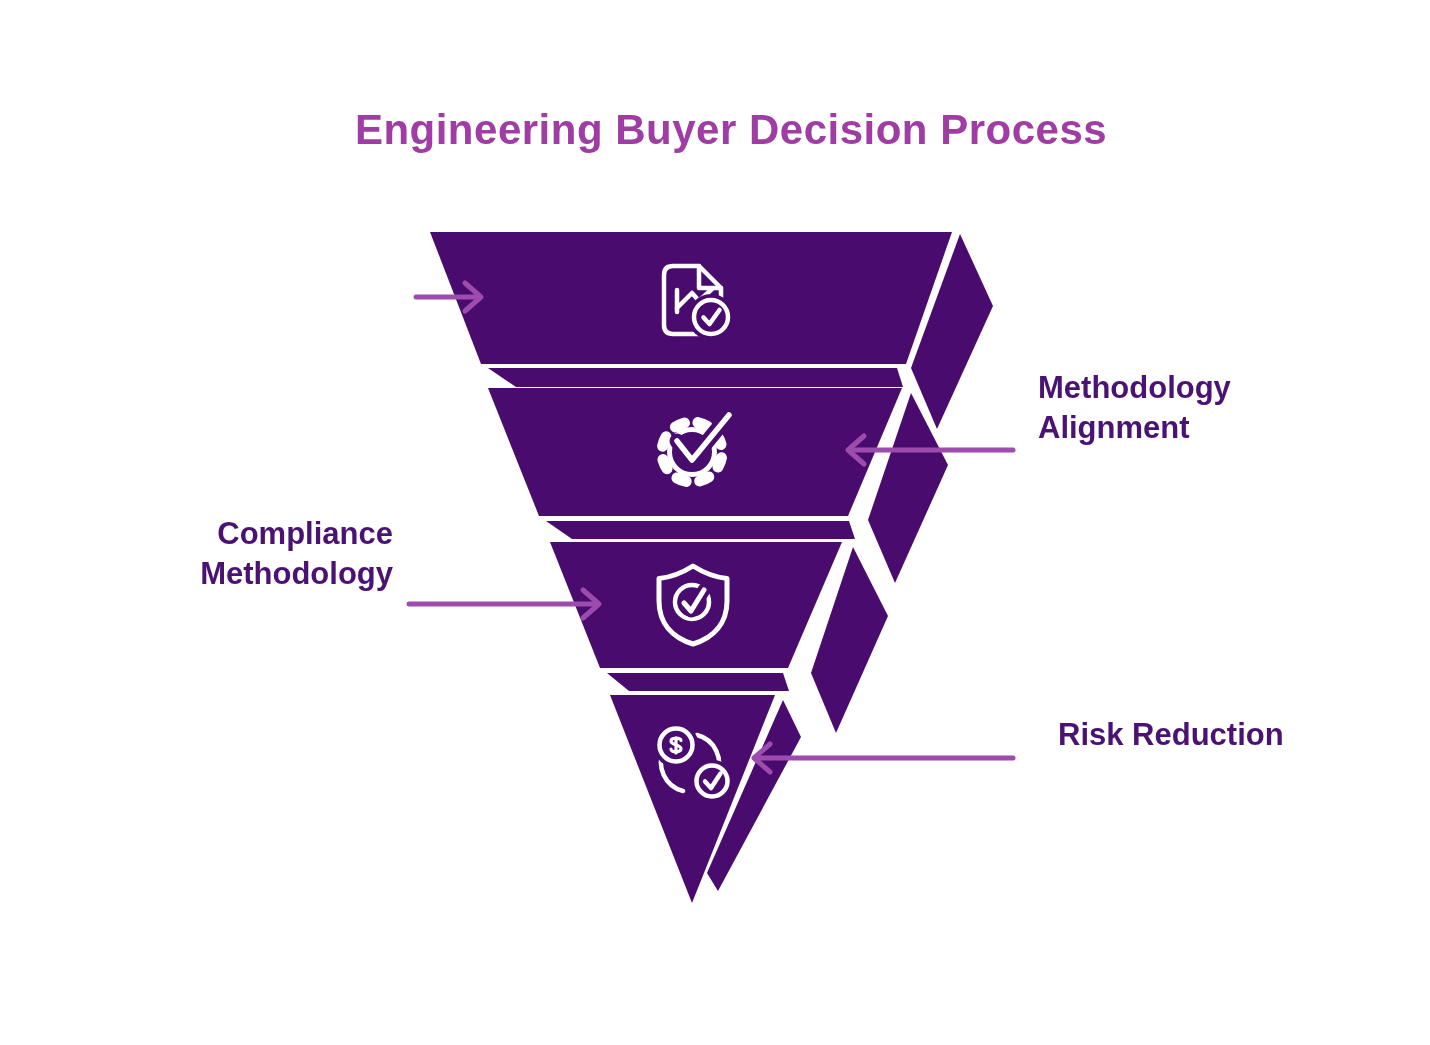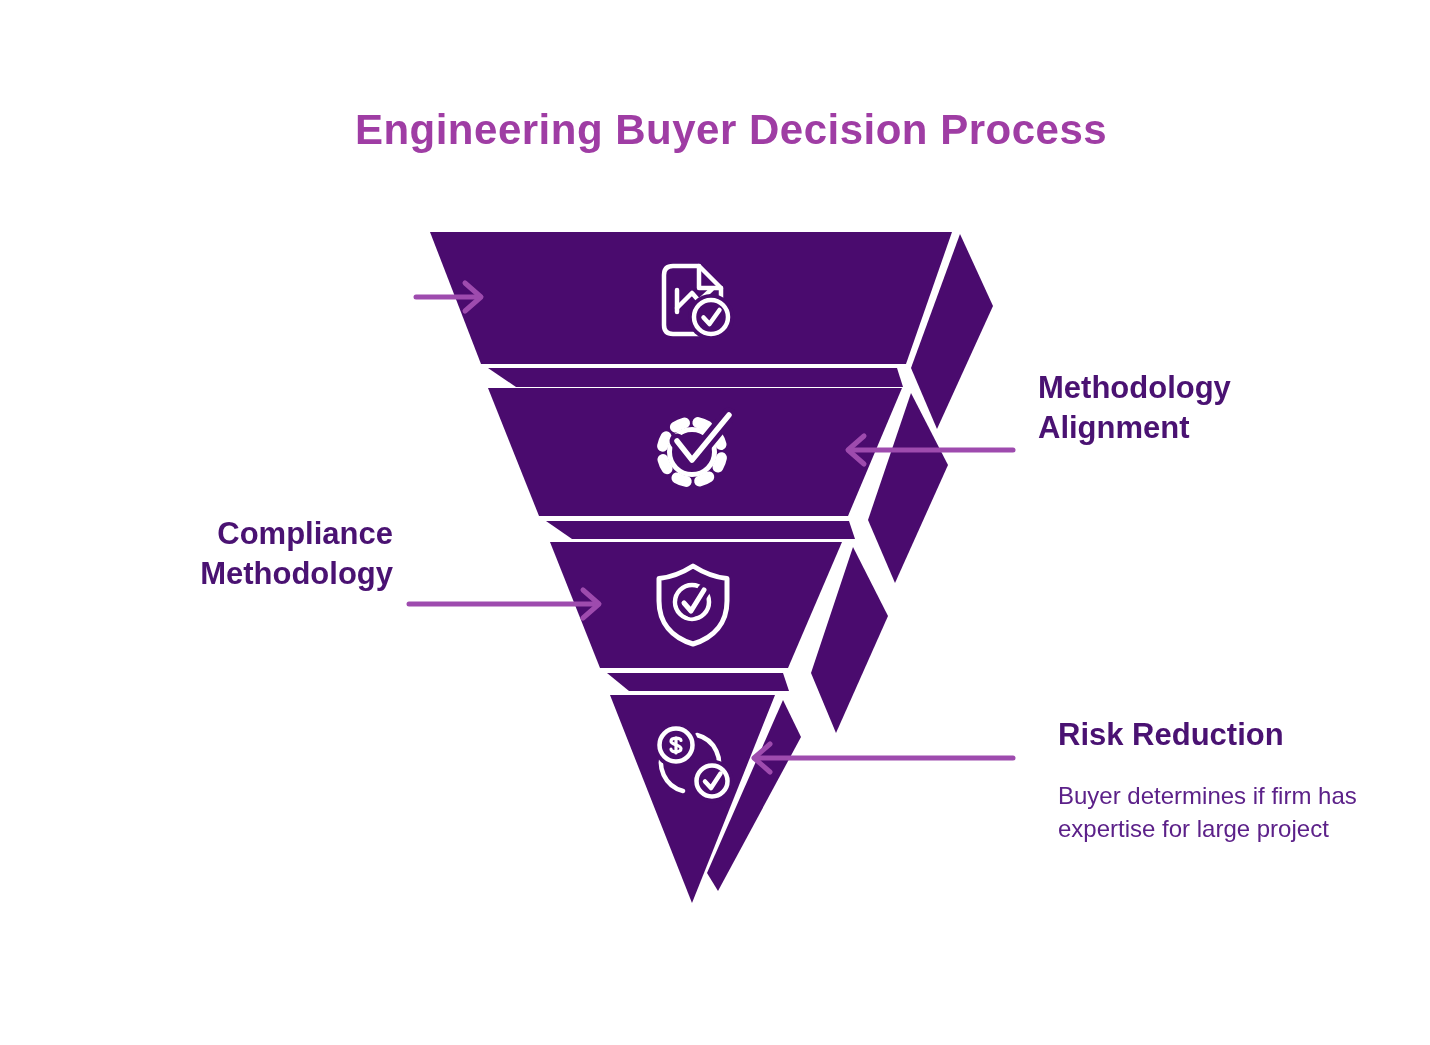--- a/index.html
+++ b/index.html
@@ -129,16 +129,15 @@
   <div id="label-methodology" class="stage-label label-right">
     <h2>Methodology Alignment</h2>
   </div>
 
   <div id="label-compliance" class="stage-label label-left">
     <h2>Compliance Methodology</h2>
   </div>
 
   <div id="label-risk" class="stage-label label-right">
     <h2>Risk Reduction</h2>
-    <p>Buyer determines if firm has expertise for large project</p>
   </div>
 
 </div>
 
 </body></html>

